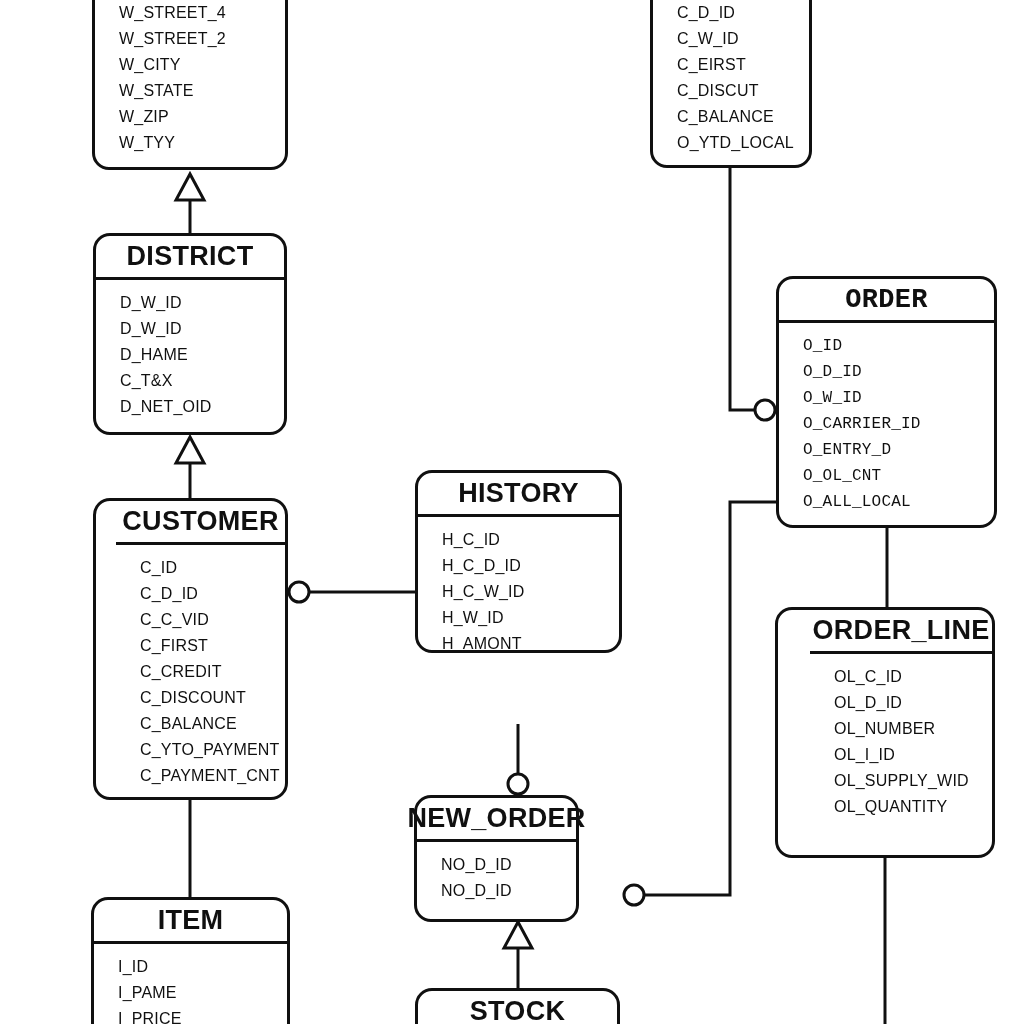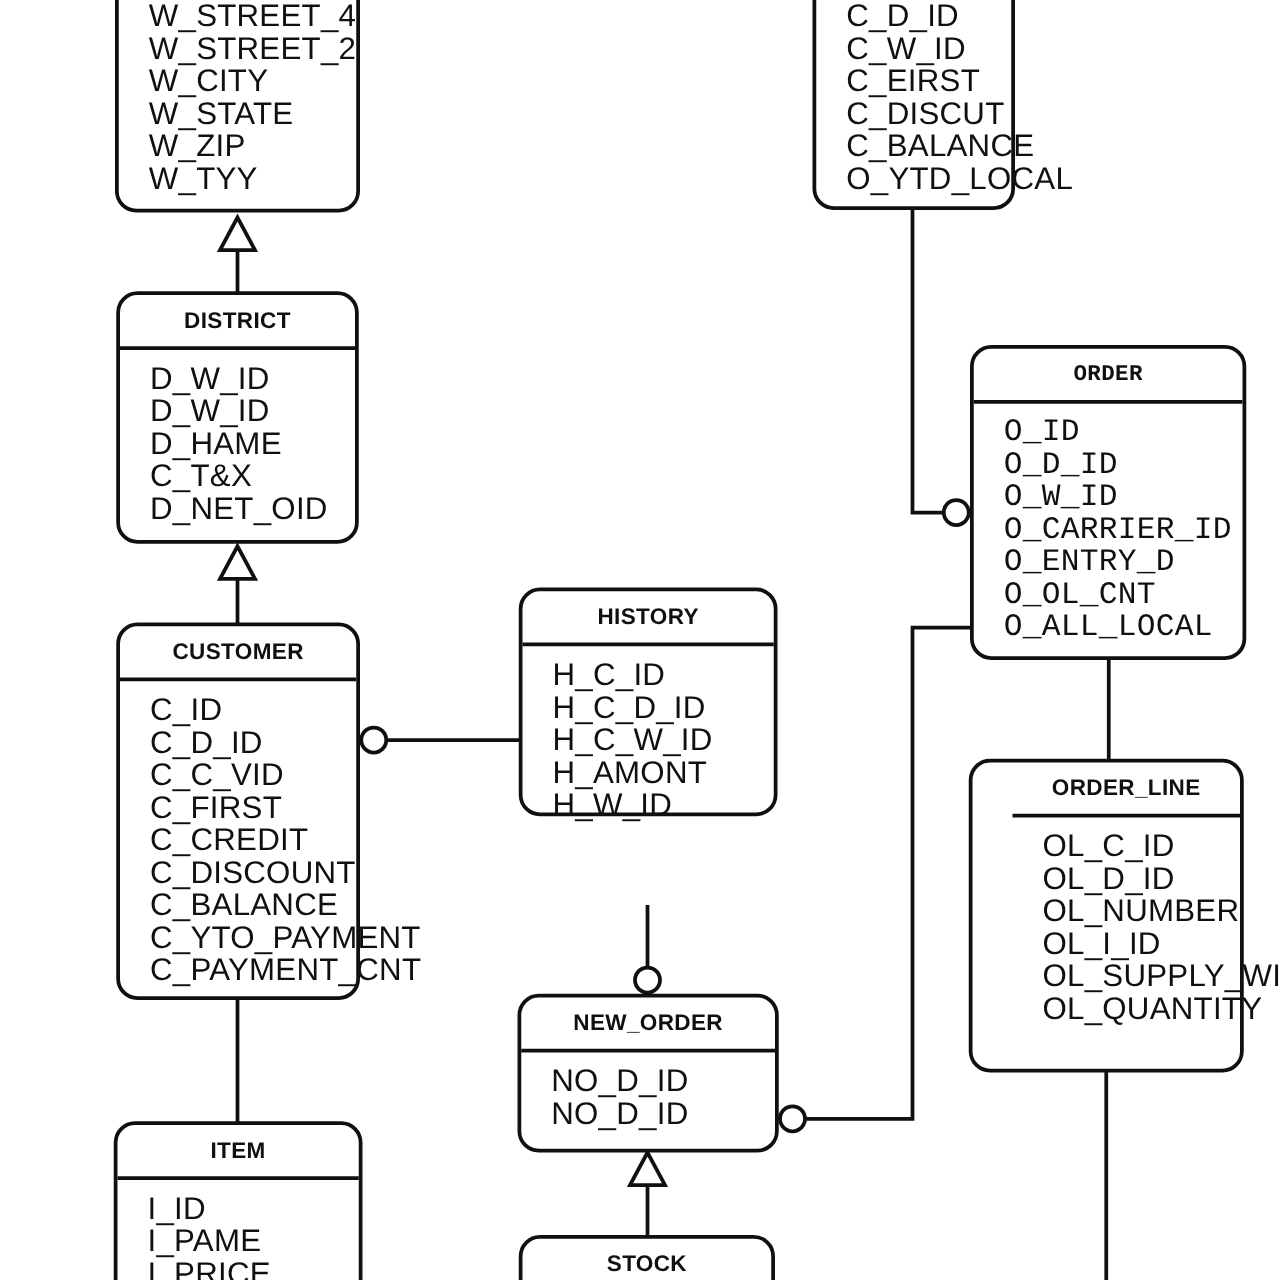--- a/index.html
+++ b/index.html
@@ -28,30 +28,30 @@
   }
   .entity-header {
     height: 44px;
     border-bottom: 3px solid #101010;
     display: flex;
     align-items: center;
     justify-content: center;
   }
   .entity-title {
     font-weight: bold;
-    font-size: 18px;
+    font-size: 27px;
     letter-spacing: 0.3px;
     white-space: nowrap;
     text-align: center;
   }
   .entity-body {
     padding: 10px 8px 0 24px;
   }
   .entity-field {
-    font-size: 25px;
+    font-size: 16px;
     line-height: 26px;
     letter-spacing: 0.2px;
     white-space: nowrap;
   }
 </style>
 </head>
 <body>
 
 <div id="diagram">
   <svg id="connector-layer" viewBox="0 0 1024 1024" xmlns="http://www.w3.org/2000/svg">
@@ -99,21 +99,21 @@
           <div class="entity-title">DISTRICT</div>
         </div>
         <div class="entity-body">
           <div class="entity-field">D_W_ID</div>
           <div class="entity-field">D_W_ID</div>
           <div class="entity-field">D_HAME</div>
           <div class="entity-field">C_T&amp;X</div>
           <div class="entity-field">D_NET_OID</div>
         </div>
       </div>
-      <div class="entity" style="left: 93px; top: 498px; width: 195px; height: 302px;">
+      <div class="entity" style="left: 93px; top: 498px; width: 195px; height: 302px; padding-left: 20px;">
         <div class="entity-header">
           <div class="entity-title">CUSTOMER</div>
         </div>
         <div class="entity-body">
           <div class="entity-field">C_ID</div>
           <div class="entity-field">C_D_ID</div>
           <div class="entity-field">C_C_VID</div>
           <div class="entity-field">C_FIRST</div>
           <div class="entity-field">C_CREDIT</div>
           <div class="entity-field">C_DISCOUNT</div>
@@ -123,25 +123,25 @@
         </div>
       </div>
       <div class="entity" style="left: 415px; top: 470px; width: 207px; height: 183px;">
         <div class="entity-header">
           <div class="entity-title">HISTORY</div>
         </div>
         <div class="entity-body">
           <div class="entity-field">H_C_ID</div>
           <div class="entity-field">H_C_D_ID</div>
           <div class="entity-field">H_C_W_ID</div>
+          <div class="entity-field">H_W_ID</div>
           <div class="entity-field">H_AMONT</div>
-          <div class="entity-field">H_W_ID</div>
         </div>
       </div>
-      <div class="entity" style="left: 414px; top: 795px; width: 209px; height: 127px;">
+      <div class="entity" style="left: 414px; top: 795px; width: 165px; height: 127px;">
         <div class="entity-header">
           <div class="entity-title">NEW_ORDER</div>
         </div>
         <div class="entity-body">
           <div class="entity-field">NO_D_ID</div>
           <div class="entity-field">NO_D_ID</div>
         </div>
       </div>
       <div class="entity" style="left: 776px; top: 276px; width: 221px; height: 252px; font-family: Liberation Mono, monospace;">
         <div class="entity-header">

